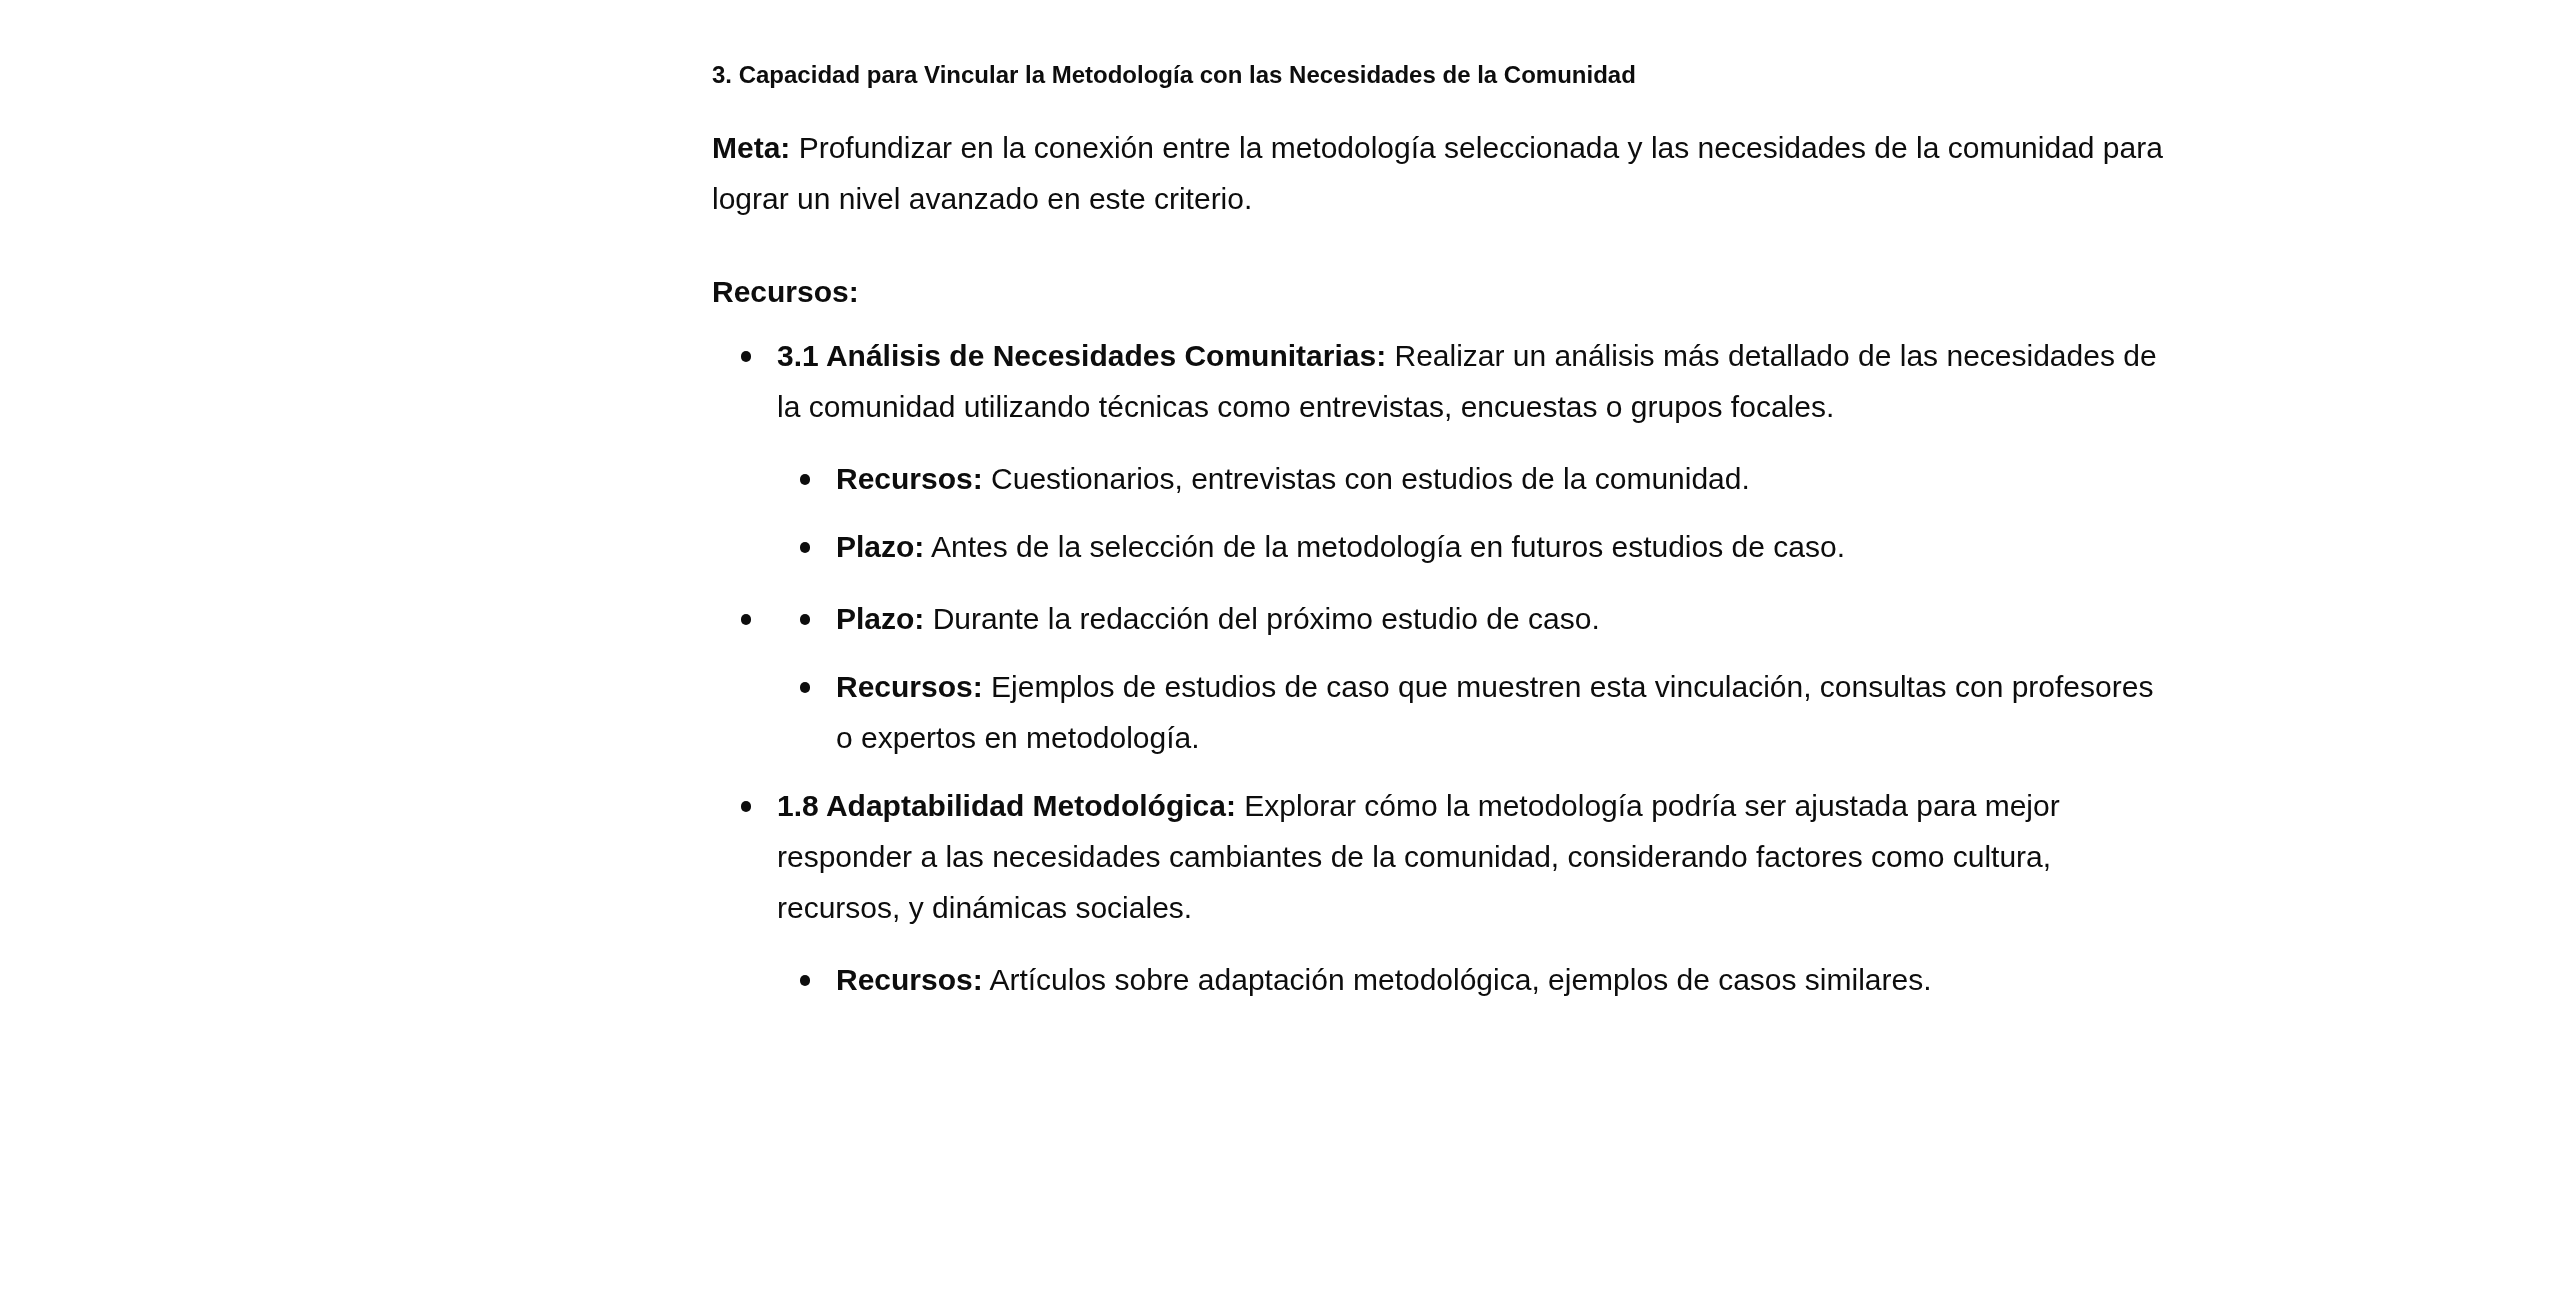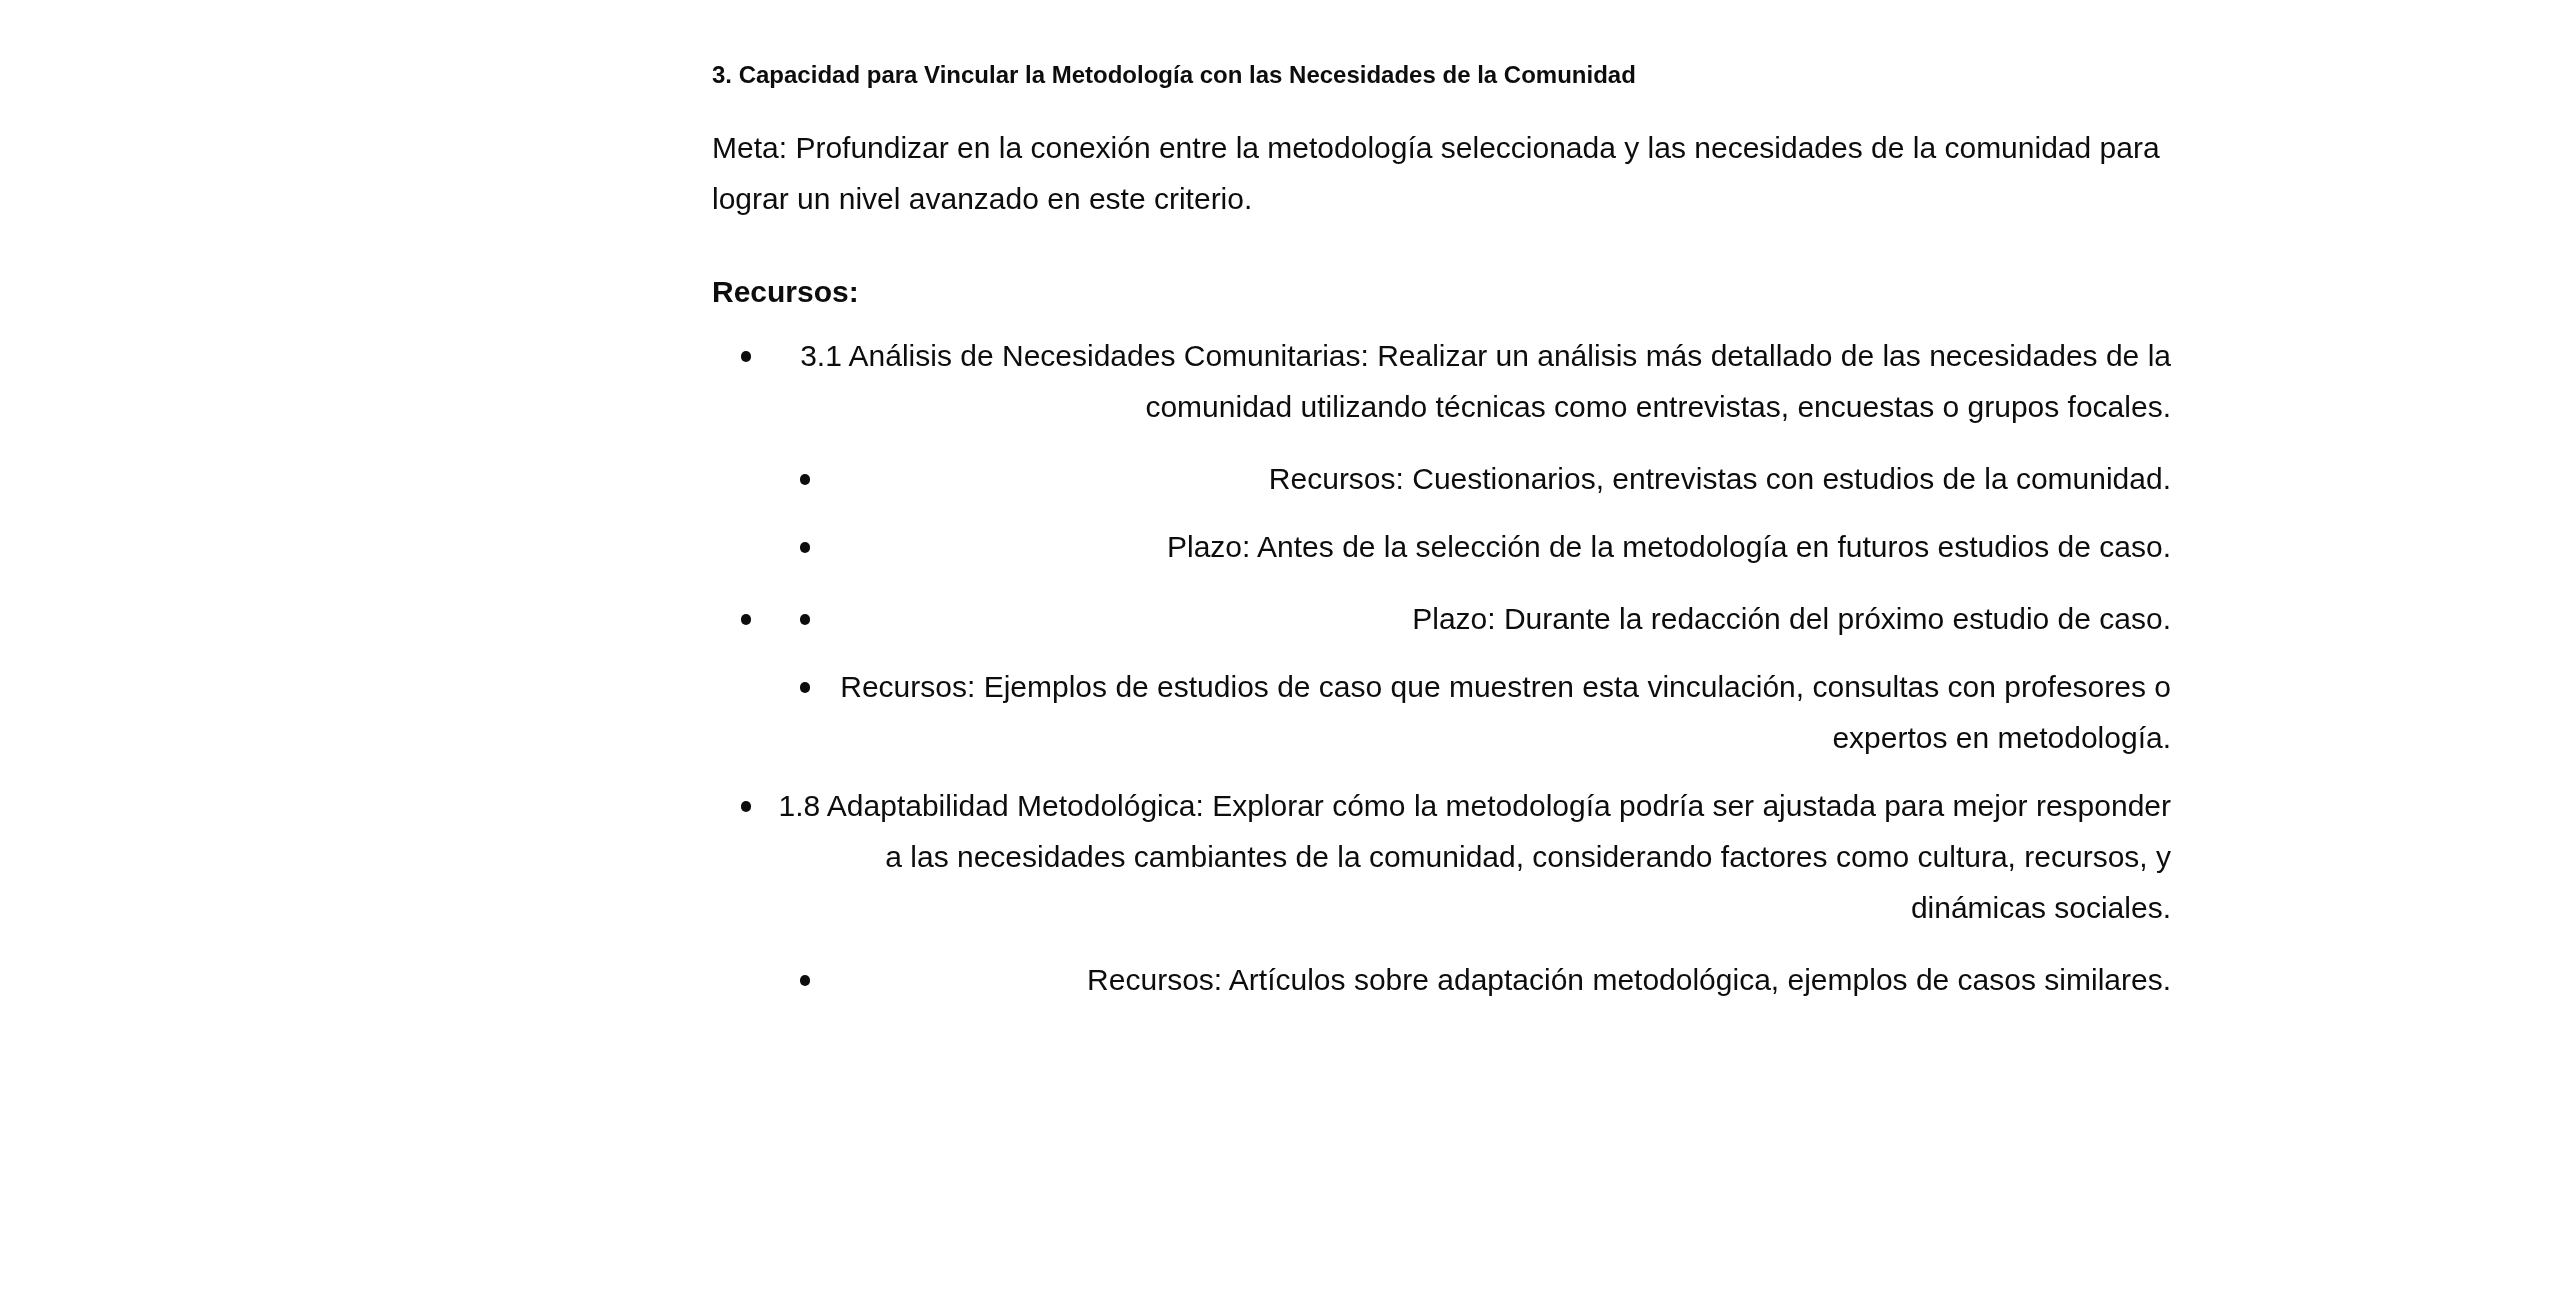--- a/index.html
+++ b/index.html
@@ -28,27 +28,27 @@
     line-height: 57px;
     font-weight: 700;
   }
   .doc p {
     margin: 0 0 42px 0;
   }
   .doc p.para-bold {
     margin: 0;
     font-weight: 700;
   }
-  .doc strong { font-weight: 400; }
+  .doc strong { font-weight: 700; }
   .doc ul {
     list-style: none;
     margin: 0;
     padding: 0 0 0 65px;
   }
-  .doc ul.lvl1 { margin-top: 13.3px; text-align: right; }
+  .doc ul.lvl1 { margin-top: 13.3px; }
   .doc ul.lvl2 { margin-top: 21px; padding-left: 59px; }
   .doc li {
     position: relative;
     margin-bottom: 17px;
   }
   .doc li::before {
     content: "";
     position: absolute;
     left: -36px;
     top: 21px;

